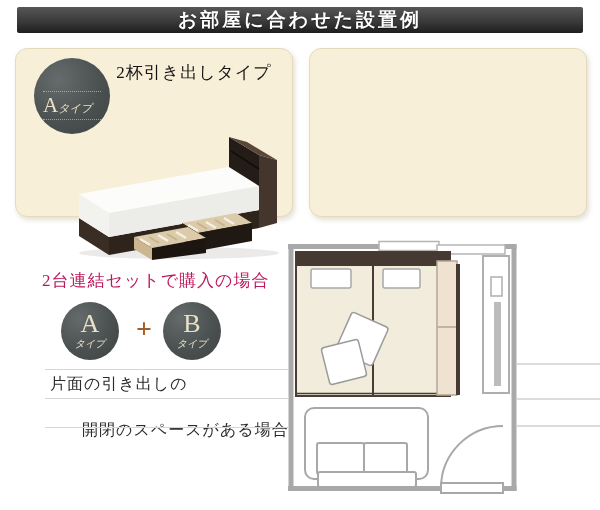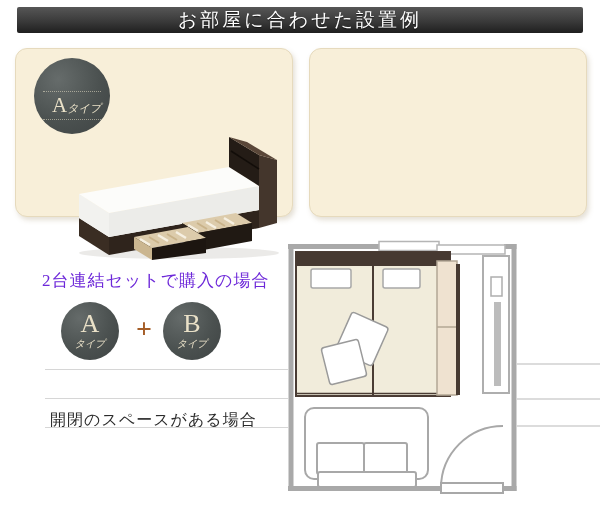--- a/index.html
+++ b/index.html
@@ -3,75 +3,76 @@
 <meta charset="utf-8">
 <style>
   html,body{margin:0;padding:0;background:#fff;}
   #page{position:relative;width:600px;height:510px;background:#fff;overflow:hidden;
         font-family:"Liberation Serif","DejaVu Serif",serif;}
 
   
   .header-bar{position:absolute;left:17px;top:7px;width:566px;height:26px;
     background:linear-gradient(180deg,#565656 0%,#3a3a3a 55%,#1f1f1f 100%);
     border-radius:2px;display:flex;align-items:center;justify-content:center;}
-  .header-bar span{color:#fff;font-size:19px;letter-spacing:3px;font-weight:400;
+  .header-bar span{color:#fff;font-size:19px;letter-spacing:3px;font-weight:700;
     text-shadow:0 1px 1px rgba(0,0,0,.6);}
 
   
   .card{position:absolute;top:48px;width:276px;height:167px;background:#f8efd9;
     border:1px solid #e6dabd;border-radius:12px;
     box-shadow:2px 3px 5px rgba(150,130,90,.25);}
   #card-a{left:15px;} #card-b{left:309px;}
   .card-title{position:absolute;left:88px;top:12px;width:180px;text-align:center;
     font-size:17px;color:#141414;letter-spacing:1px;}
   .badge{position:absolute;left:18px;top:9px;width:76px;height:76px;border-radius:50%;
     background:radial-gradient(circle at 32% 28%,#666c6b 0%,#4b5150 55%,#3e4343 100%);
     display:flex;align-items:center;justify-content:center;}
-  .badge-inner{display:block;width:58px;text-align:right;color:#eae1c8;
+  .badge-inner{display:block;width:58px;text-align:left;color:#eae1c8;
     border-top:1px dotted rgba(234,225,200,.55);border-bottom:1px dotted rgba(234,225,200,.55);
     padding:3px 0;margin-top:18px;}
   .badge-letter{font-size:21px;line-height:21px;}
   .badge-suffix{font-size:11px;font-style:italic;}
 
   .bed-svg{position:absolute;width:240px;height:135px;top:78px;}
   #bed-a{left:48px;}
 
   
   .combo-title{position:absolute;left:42px;top:269px;font-size:17px;letter-spacing:1px;
-    color:#6d28d9;}
+    color:#be185d;}
   .combo-circle{position:absolute;top:302px;width:58px;height:58px;border-radius:50%;
     background:radial-gradient(circle at 32% 28%,#656b6a 0%,#4b5150 55%,#3e4343 100%);
     color:#eae1c8;display:flex;flex-direction:column;align-items:center;justify-content:center;}
   #combo-circle-a{left:61px;} #combo-circle-b{left:163px;}
   .combo-letter{font-size:26px;line-height:24px;}
   .combo-suffix{font-size:10px;font-style:italic;margin-top:1px;}
   .plus-sign{position:absolute;left:130px;top:313px;width:28px;text-align:center;
     font-size:28px;font-weight:bold;color:#a55e28;}
 
   .divider{position:absolute;left:45px;width:243px;height:1px;background:#d6d6d6;}
   #divider-1{top:369px;} #divider-2{top:398px;} #divider-3{top:427px;}
   .note-line{position:absolute;left:50px;font-size:16px;letter-spacing:1px;color:#2b2b2b;}
-  #note-1{top:374px;} #note-2{top:410px;}
+  #note-1{top:374px;} #note-2{top:420px;margin-left:32px;}
 
   
   #floor-plan{position:absolute;left:280px;top:233px;width:322px;height:272px;}
 </style>
 </head>
 <body>
 
 <div id="page">
 
   <div class="header-bar">
     <span>お部屋に合わせた設置例</span>
   </div>
 
   <div class="card" id="card-a">
     <div class="badge">
       <span class="badge-inner"><span class="badge-letter">A</span><span class="badge-suffix">タイプ</span></span>
     </div>
+    <div class="card-title">2杯引き出しタイプ</div>
     <svg class="bed-svg" id="bed-a" viewBox="0 0 240 135">
       <ellipse cx="115" cy="126" rx="100" ry="6" fill="rgba(60,45,30,0.10)"></ellipse>
       <g>
         <path d="M15 91 L15 109 L45 128 L45 110 Z" fill="#3a2d23"></path>
         <path d="M45 110 L195 83 L195 101 L45 128 Z" fill="#2f241c"></path>
       </g>
       <g>
         <path d="M15 67 L45 86 L45 110 L15 91 Z" fill="#f2f2ef"></path>
         <path d="M45 86 L195 59 L195 83 L45 110 Z" fill="#ecece9"></path>
         <path d="M15 67 L165 40 L195 59 L45 86 Z" fill="#fcfcfa"></path>
@@ -107,20 +108,21 @@
     <span class="combo-letter">A</span>
     <span class="combo-suffix">タイプ</span>
   </div>
   <div class="plus-sign">+</div>
   <div class="combo-circle" id="combo-circle-b">
     <span class="combo-letter">B</span>
     <span class="combo-suffix">タイプ</span>
   </div>
 
   <div class="divider" id="divider-1"></div>
+  <div class="note-line" id="note-1">片面の引き出しの</div>
   <div class="divider" id="divider-2"></div>
   <div class="note-line" id="note-2">開閉のスペースがある場合</div>
   <div class="divider" id="divider-3"></div>
 
   <svg id="floor-plan" viewBox="280 233 322 272">
     <g stroke="#a9a9a9" stroke-width="5" fill="none">
       <path d="M291 244 V491"></path>
       <path d="M288 246.5 H381"></path>
       <path d="M504 246.5 H516.5"></path>
       <path d="M514 244 V491"></path>

